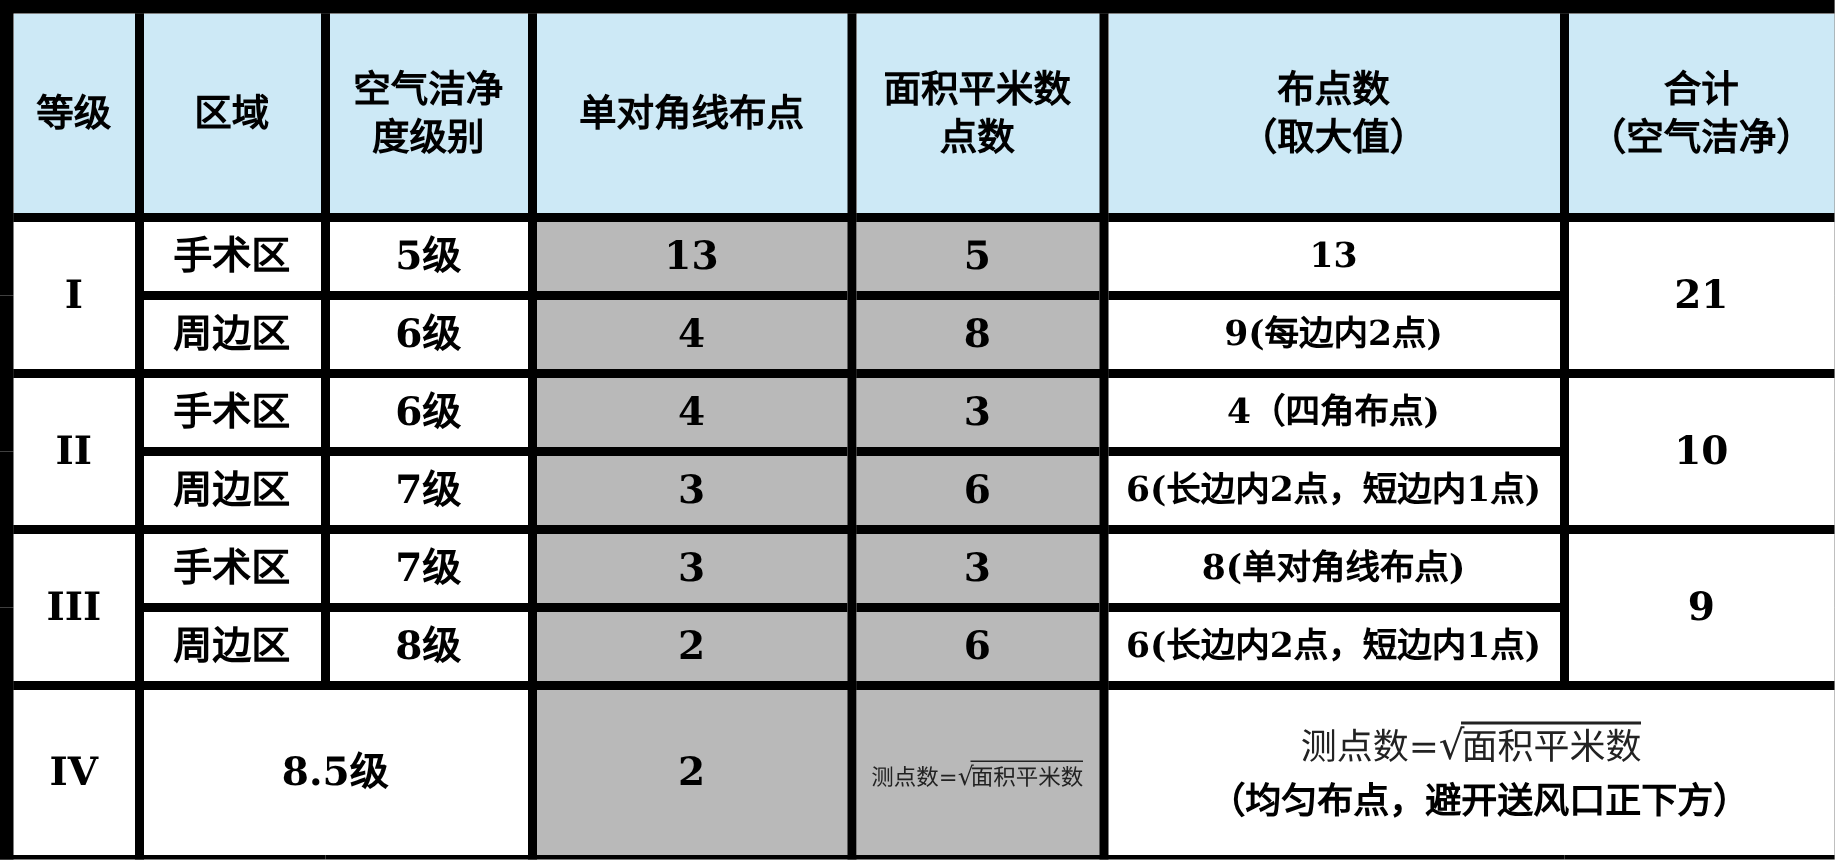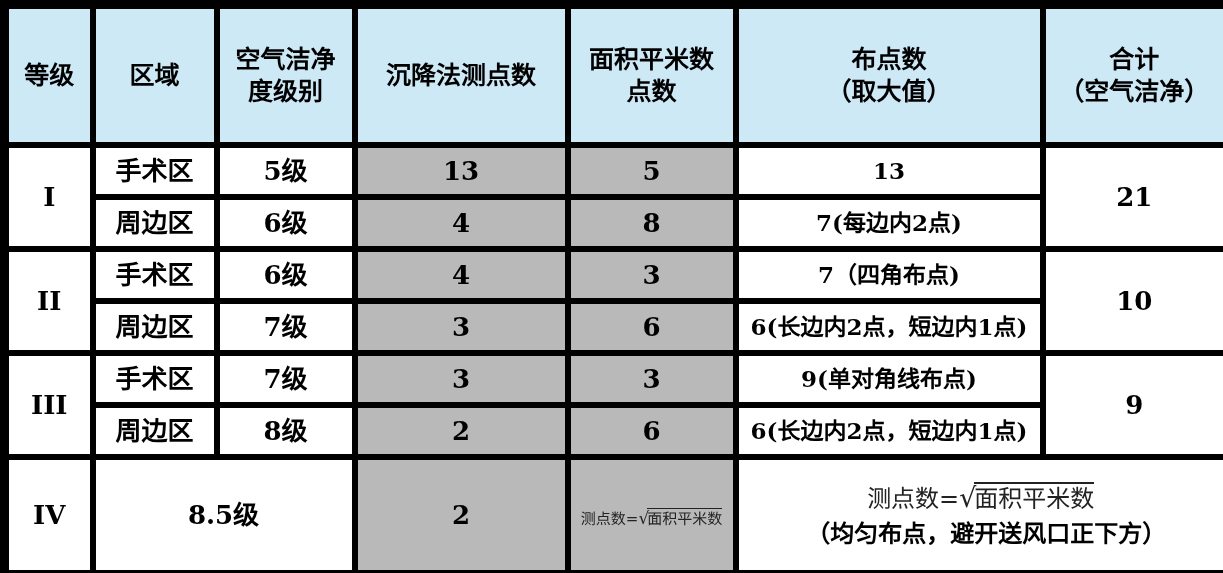--- a/index.html
+++ b/index.html
@@ -70,21 +70,21 @@
   </colgroup>
 
   <tbody>
         <tr class="hdr" style="background:#cde9f6">
     <th class="hd">等级</th>
     <th class="hd">区域</th>
     <th class="hd">
       <span class="two-line">空气洁净</span>
       <span class="two-line">度级别</span>
     </th>
-    <th class="hd">沉降法测点数</th>
+    <th class="hd">单对角线布点</th>
     <th class="hd">
       <span class="two-line">面积平米数</span>
       <span class="two-line">点数</span>
     </th>
     <th class="hd">
       <span class="two-line">布点数</span>
       <span class="two-line">（取大值）</span>
     </th>
     <th class="hd">
       <span class="two-line">合计</span>
@@ -99,47 +99,47 @@
     <td class="dash num" style="background:#b9b9b9">13</td>
     <td class="dash num" style="background:#b9b9b9">5</td>
     <td class="dash layout">13</td>
     <td rowspan="2" class="num">21</td>
   </tr>
   <tr class="subrow">
     <td>周边区</td>
     <td>6级</td>
     <td class="num" style="background:#b9b9b9">4</td>
     <td class="num" style="background:#b9b9b9">8</td>
-    <td class="layout">7(每边内2点)</td>
+    <td class="layout">9(每边内2点)</td>
   </tr>
 
   <tr class="subrow">
     <td rowspan="2">II</td>
     <td class="dash">手术区</td>
     <td class="dash">6级</td>
     <td class="dash num" style="background:#b9b9b9">4</td>
     <td class="dash num" style="background:#b9b9b9">3</td>
-    <td class="dash layout">7（四角布点)</td>
+    <td class="dash layout">4（四角布点)</td>
     <td rowspan="2" class="num">10</td>
   </tr>
   <tr class="subrow">
     <td>周边区</td>
     <td>7级</td>
     <td class="num" style="background:#b9b9b9">3</td>
     <td class="num" style="background:#b9b9b9">6</td>
     <td class="layout">6(长边内2点，短边内1点)</td>
   </tr>
 
   <tr class="subrow">
     <td rowspan="2">III</td>
     <td class="dash">手术区</td>
     <td class="dash">7级</td>
     <td class="dash num" style="background:#b9b9b9">3</td>
     <td class="dash num" style="background:#b9b9b9">3</td>
-    <td class="dash layout">9(单对角线布点)</td>
+    <td class="dash layout">8(单对角线布点)</td>
     <td rowspan="2" class="num">9</td>
   </tr>
   <tr class="subrow">
     <td>周边区</td>
     <td>8级</td>
     <td class="num" style="background:#b9b9b9">2</td>
     <td class="num" style="background:#b9b9b9">6</td>
     <td class="layout">6(长边内2点，短边内1点)</td>
   </tr>
 

